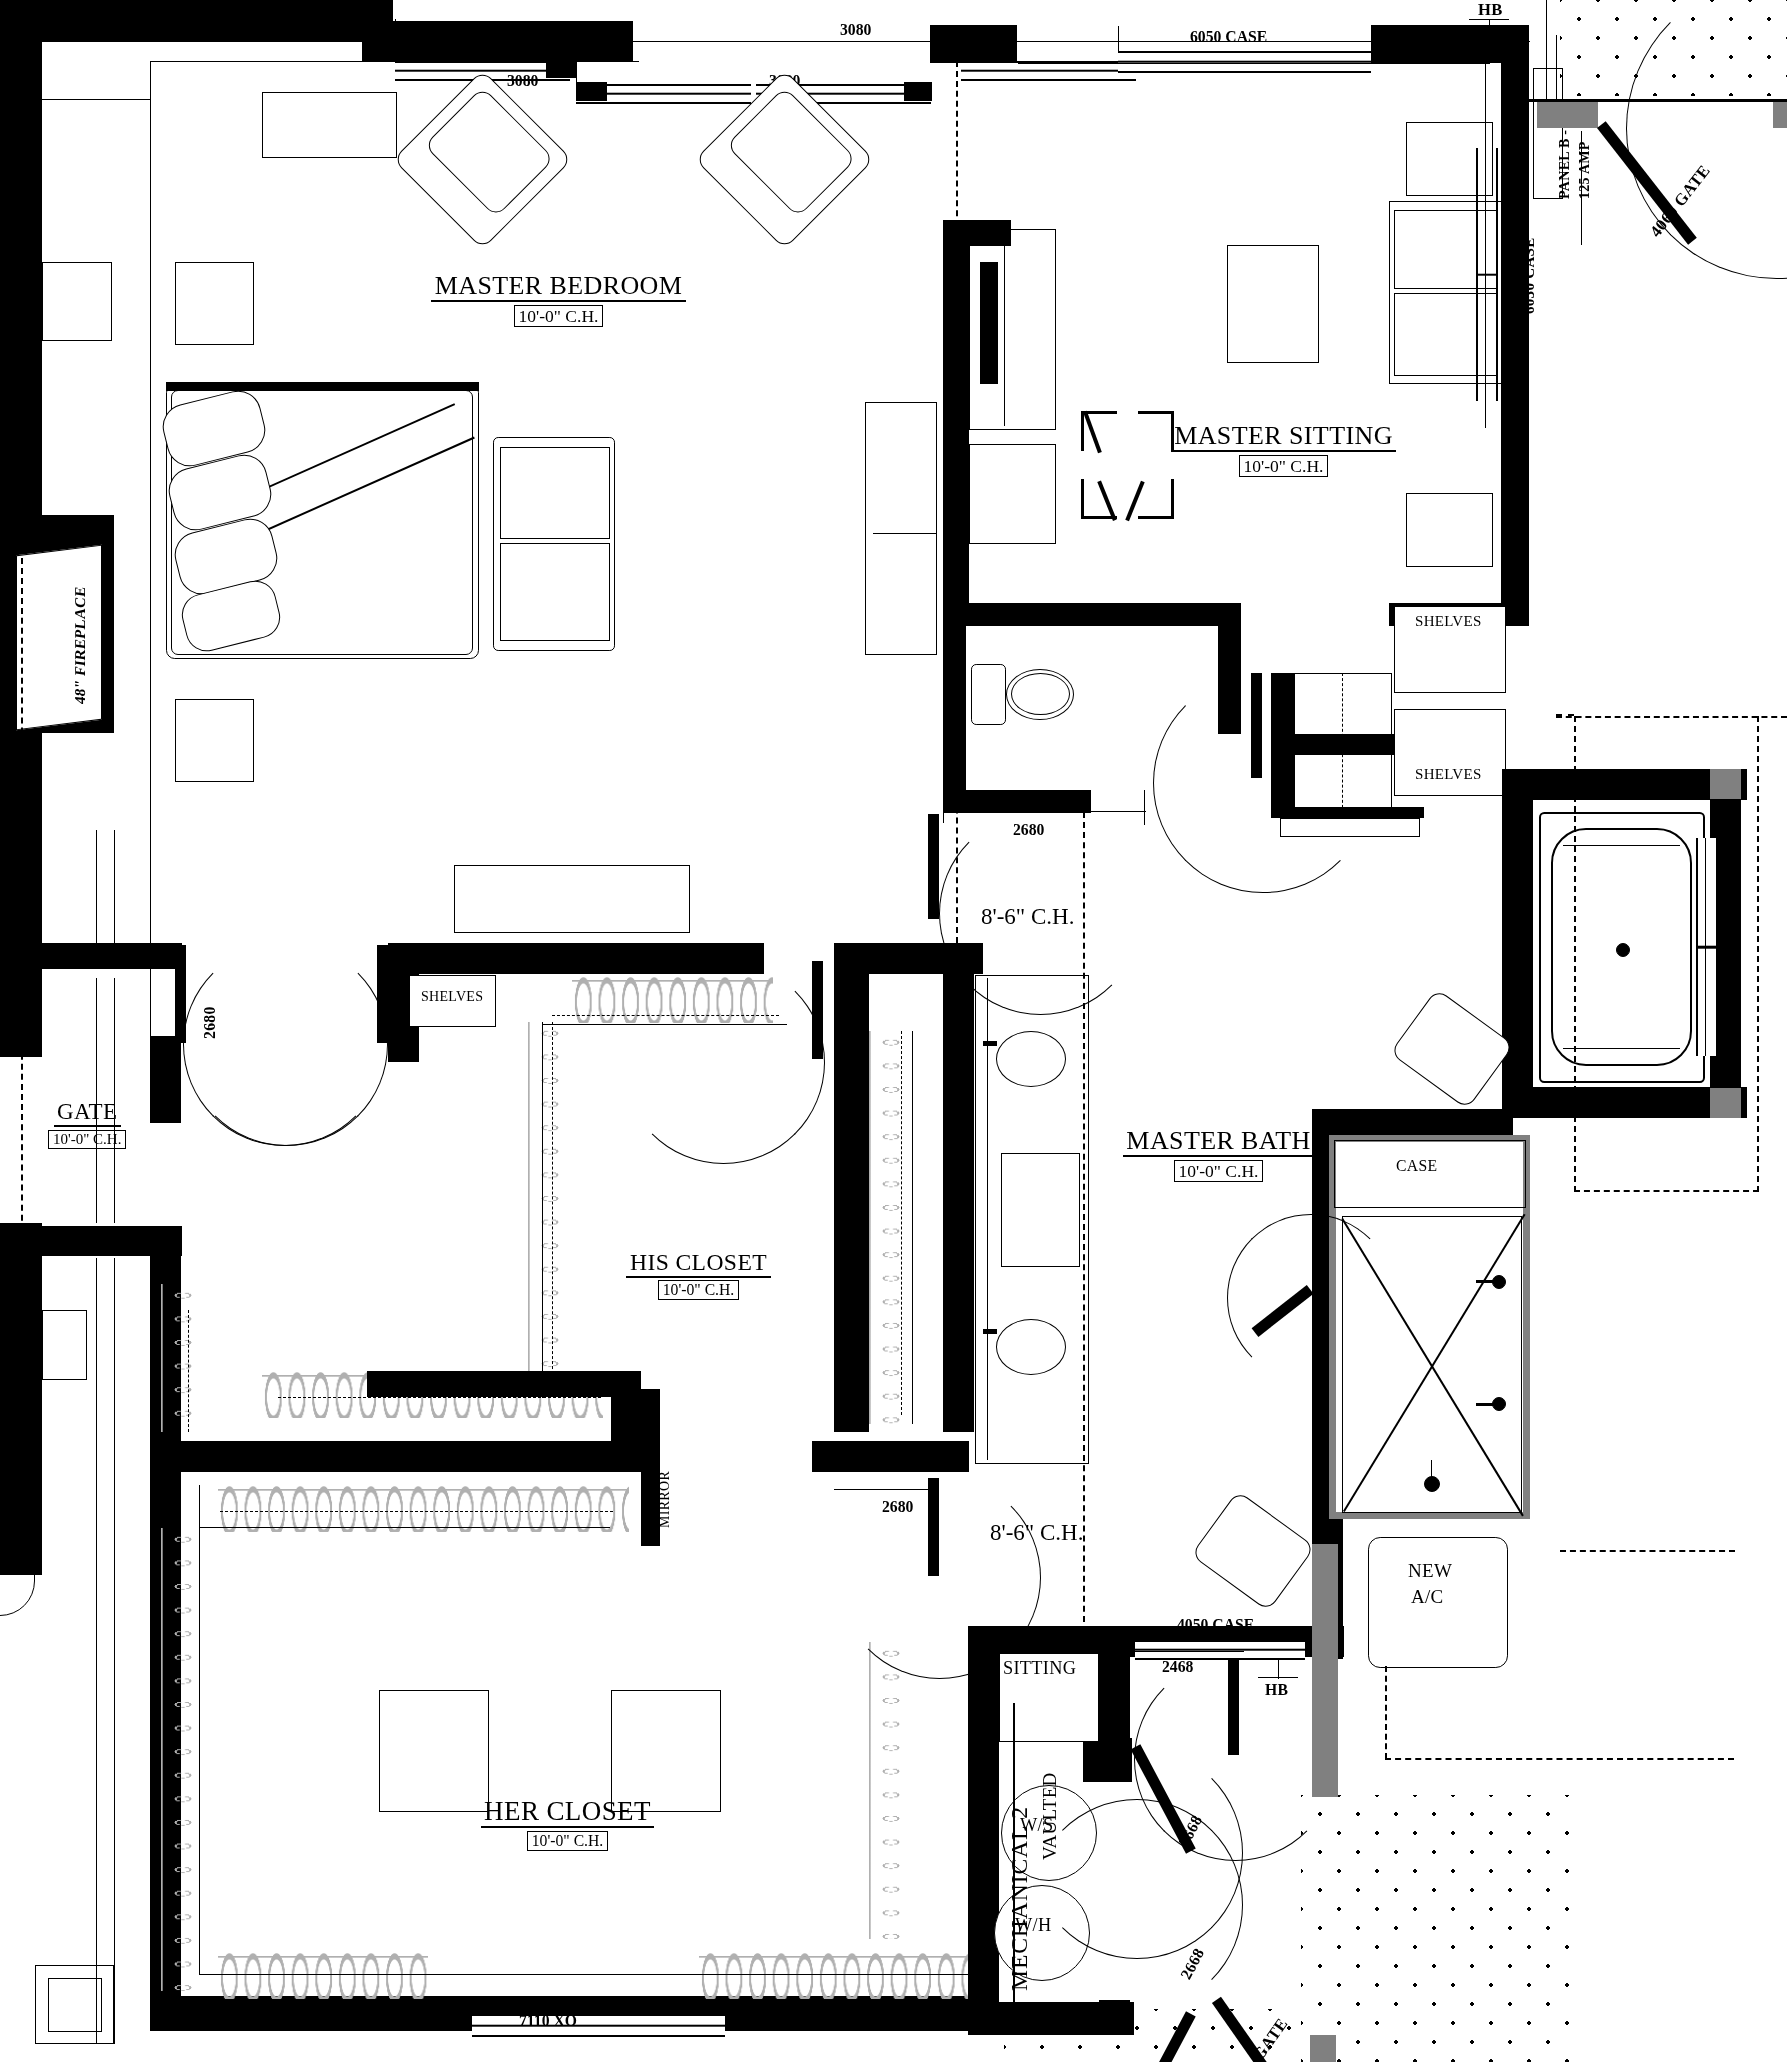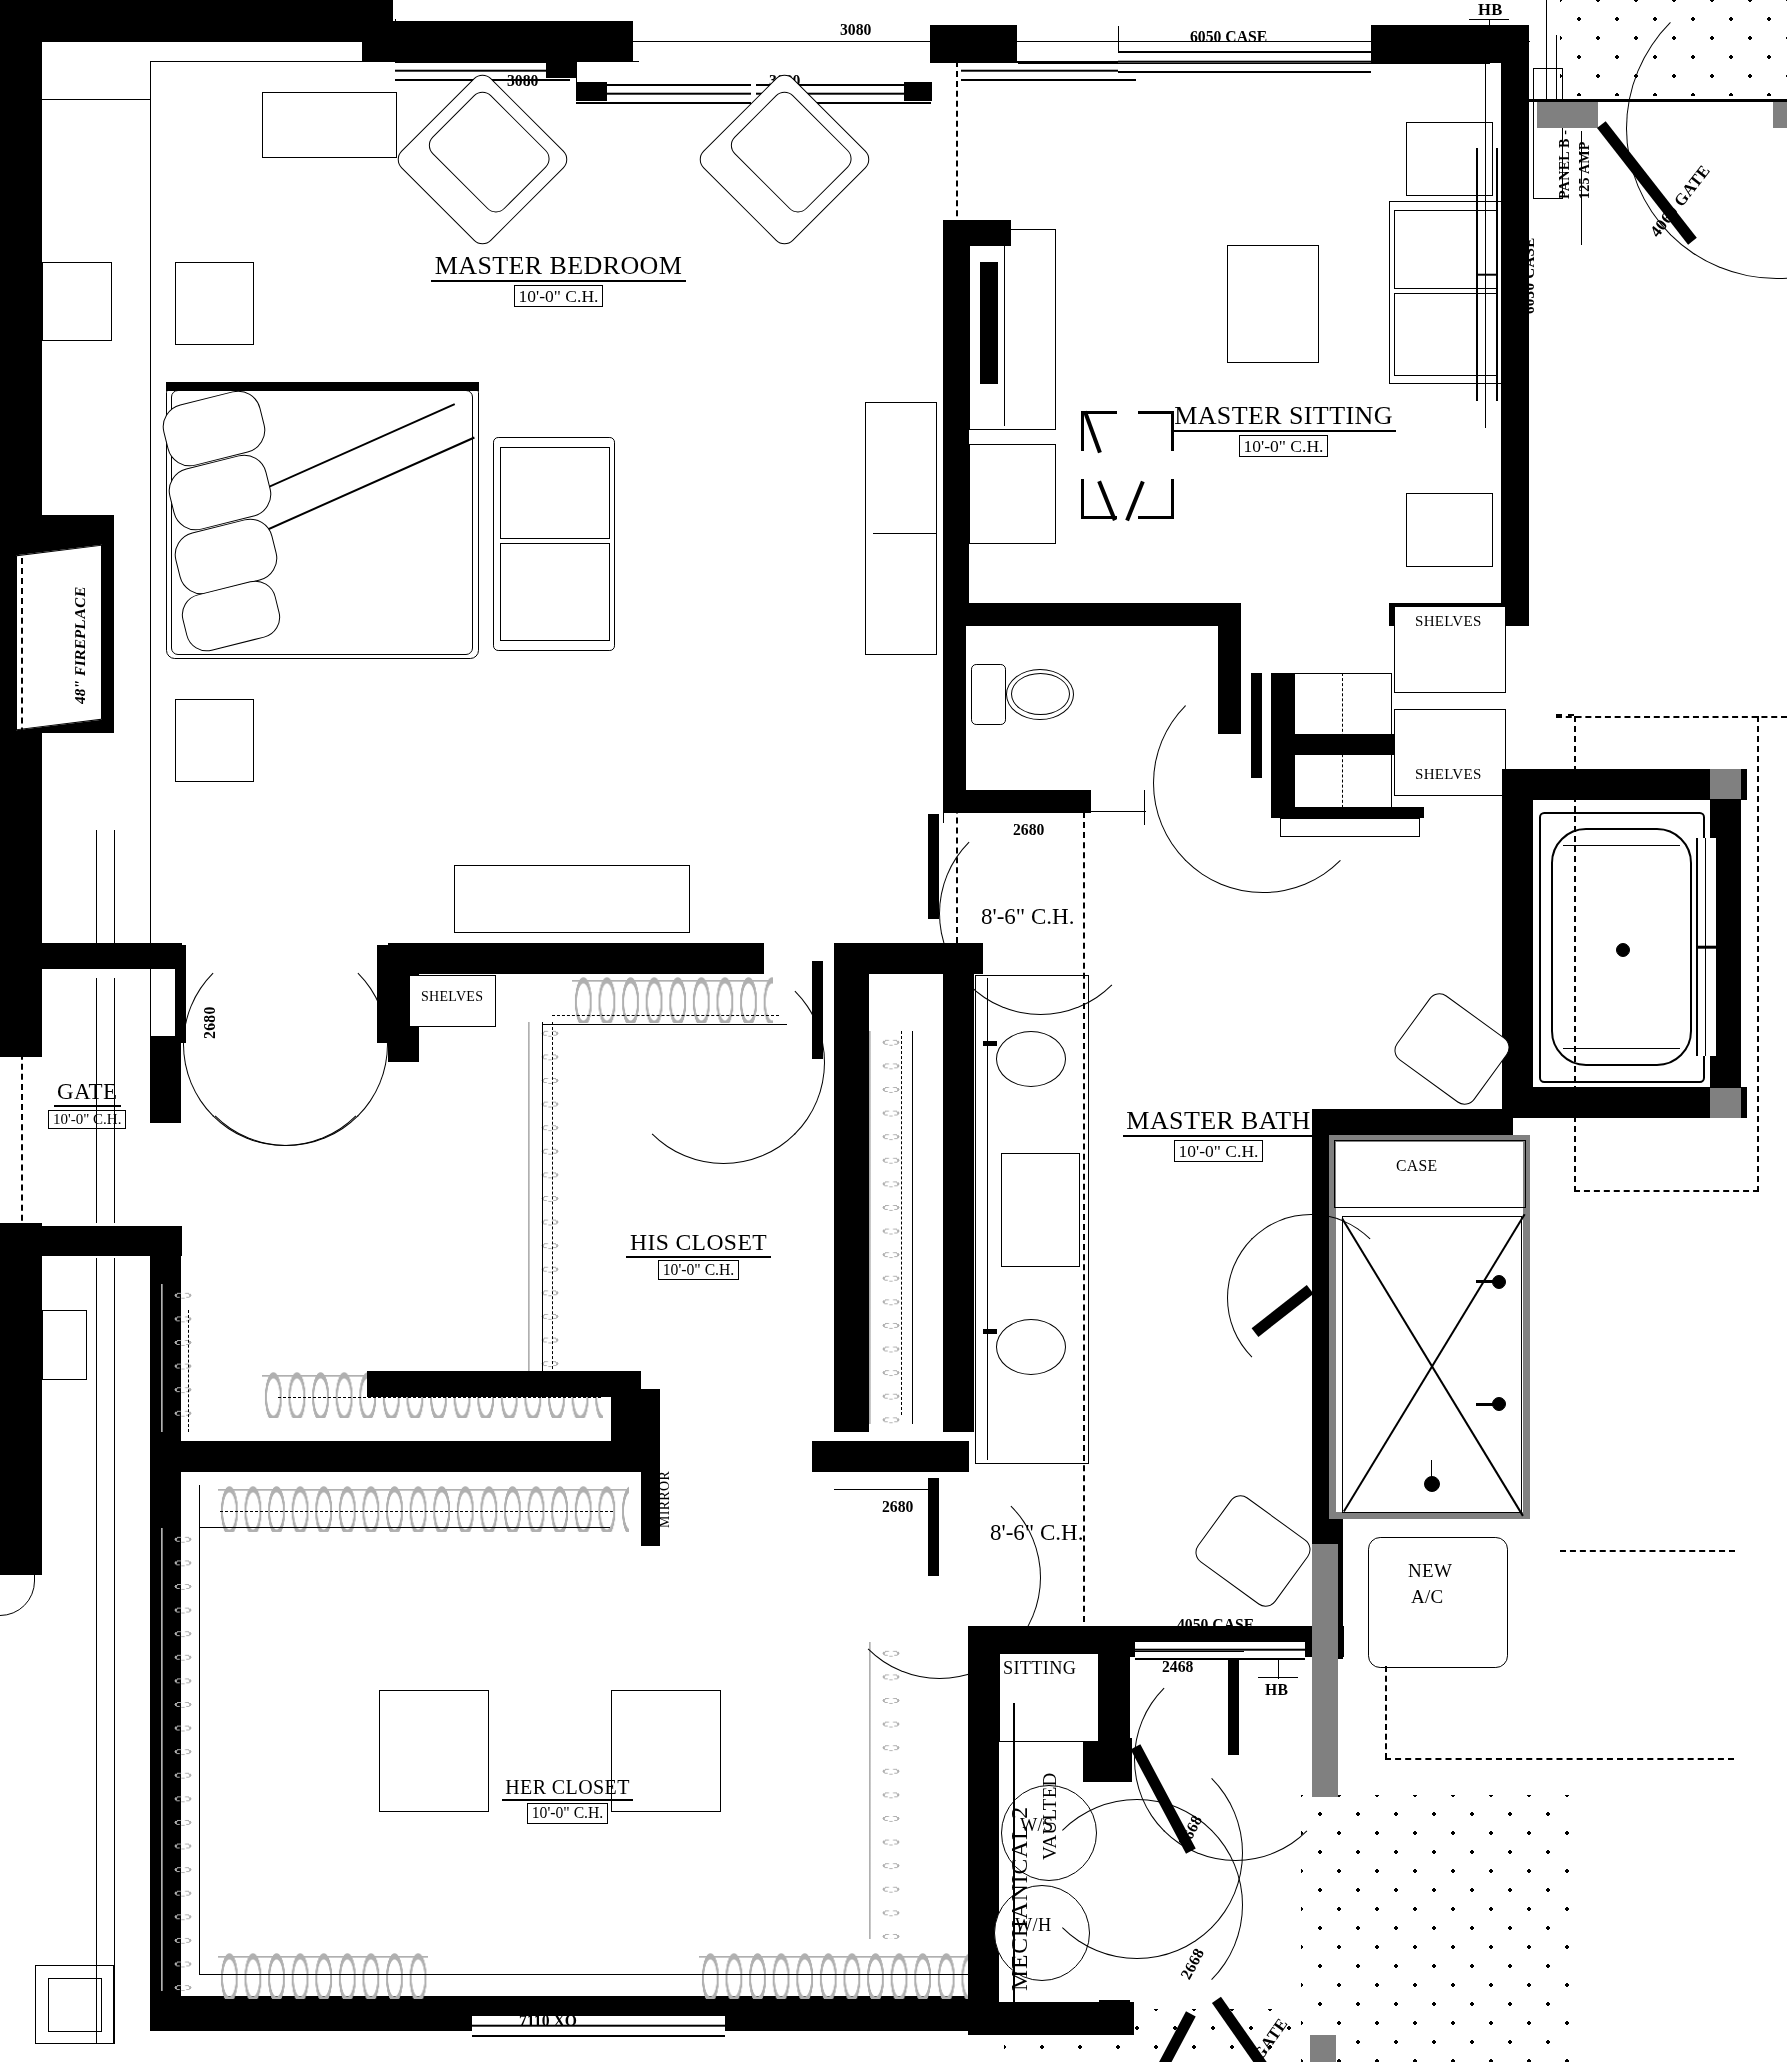--- a/index.html
+++ b/index.html
@@ -13,21 +13,21 @@
   .gray{position:absolute;background:#808080;}
   .grayb{position:absolute;border:7.9px solid #808080;box-sizing:border-box;background:#fff;}
   .dash-h{position:absolute;border-top:2.6px dashed #000;}
   .dash-v{position:absolute;border-left:2.6px dashed #000;}
   .dashthin-h{position:absolute;border-top:1.7px dashed #000;}
   .dashthin-v{position:absolute;border-left:1.7px dashed #000;}
   .hair-h{position:absolute;background:#000;height:0.9px;}
   .hair-v{position:absolute;background:#000;width:0.9px;}
 
   
-  .rm{position:absolute;text-align:center;white-space:nowrap;}
+  .rm{position:absolute;text-align:center;white-space:nowrap;margin-top:20px;}
   .rm .nm{font-size:26px;letter-spacing:0.4px;border-bottom:2.6px solid #000;display:inline-block;padding:0 3.5px 0.9px 3.5px;line-height:1.05;}
   .rm .ch{font-size:17.5px;border:1.7px solid #000;display:inline-block;padding:0px 3.5px;margin-top:2.6px;letter-spacing:0px;line-height:1.15;}
   .lbl{position:absolute;font-size:15.7px;white-space:nowrap;letter-spacing:0.3px;}
   .lbl-s{position:absolute;font-size:13px;white-space:nowrap;letter-spacing:0.3px;}
   .lbl-b{position:absolute;font-size:19px;white-space:nowrap;letter-spacing:0.3px;}
   .dim{position:absolute;font-size:15.7px;font-weight:bold;white-space:nowrap;font-family:"Liberation Serif",serif;}
   .ch8{position:absolute;font-size:23px;white-space:nowrap;}
   .vt{transform-origin:0 0;}
 
   
@@ -314,21 +314,21 @@
   <div class="hair-h" style="left:199px;top:1974px;width:769px;"></div>
   <div class="dashthin-h" style="left:278px;top:1397px;width:323px;"></div>
   <div class="dashthin-h" style="left:220px;top:1511px;width:393px;"></div>
   <div class="dashthin-v" style="left:188px;top:1310px;height:122px;"></div>
 
   <div class="out" style="left:379px;top:1690px;width:110px;height:122px;"></div>
   <div class="out" style="left:611px;top:1690px;width:110px;height:122px;"></div>
   <div class="out" style="left:428px;top:2000px;width:271px;height:31px;"></div>
 
   <div class="rm" style="left:445px;top:1777px;width:245px;">
-    <div class="nm" style="font-size:20px;">HER CLOSET</div><br>
+    <div class="nm" style="font-size:27px;">HER CLOSET</div><br>
     <div class="ch" style="font-size:15.7px;">10'-0" C.H.</div>
   </div>
 
   <div class="win" style="left:472px;top:2014px;width:253px;height:19px;"></div>
   <div class="dim" style="left:519px;top:2012px;">7110 XO</div>
 
   <div class="wall" style="left:150px;top:1441px;width:489px;height:31px;"></div>
   <div class="wall" style="left:611px;top:1371px;width:30px;height:101px;"></div>
   <div class="wall" style="left:641px;top:1389px;width:19px;height:157px;"></div>
   <div class="lbl-s vt" style="left:657px;top:1528px;transform:rotate(-90deg);font-size:14px;">MIRROR</div>

